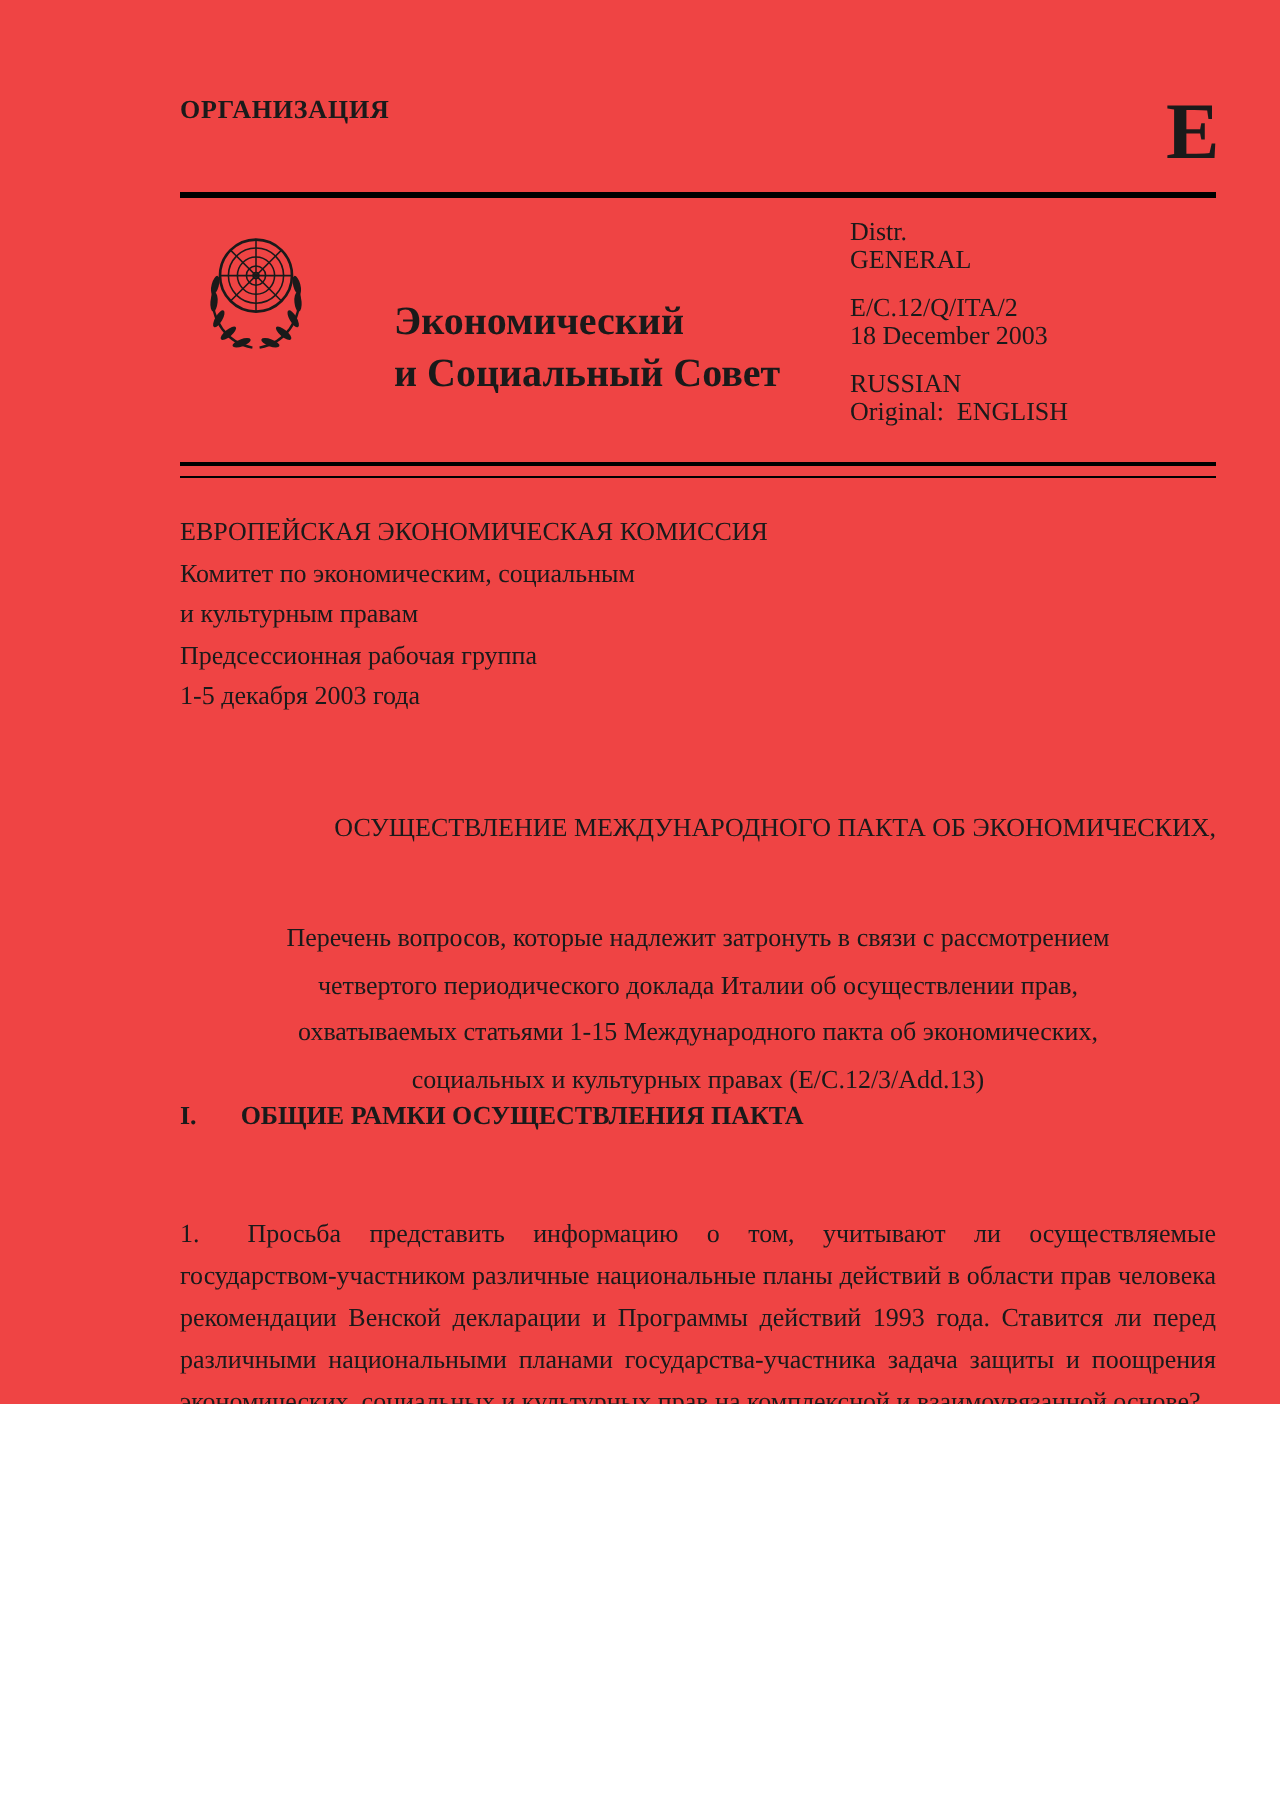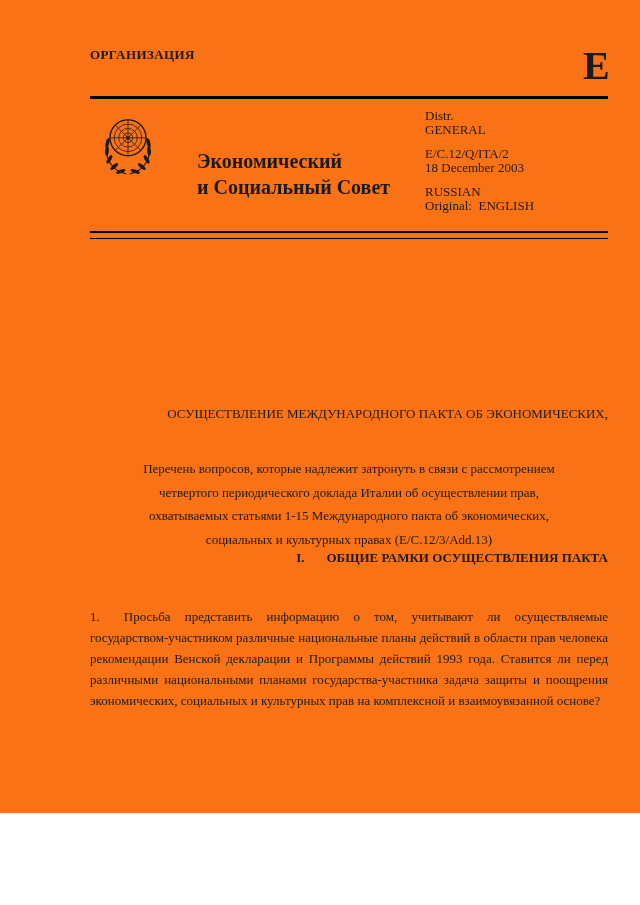--- a/index.html
+++ b/index.html
@@ -3,22 +3,22 @@
 <meta charset="utf-8">
 <style>
   html, body {
     margin: 0;
     padding: 0;
     background: #ffffff;
   }
   .page {
     position: relative;
     width: 640px;
-    height: 813px;
-    background: #f97316;
+    height: 702px;
+    background: #ef4444;
     font-family: "Liberation Serif", "DejaVu Serif", serif;
     color: #1a1a1a;
     overflow: hidden;
   }
   .org-block {
     position: absolute;
     left: 90px;
     top: 46px;
     font-size: 13px;
     font-weight: bold;
@@ -90,21 +90,21 @@
     width: 518px;
     text-align: center;
     font-size: 13px;
     line-height: 23.5px;
   }
   .section-heading {
     position: absolute;
     left: 90px;
     top: 550px;
     width: 518px;
-    text-align: right;
+    text-align: left;
     font-size: 13px;
     font-weight: bold;
   }
   .hgap  { display: inline-block; width: 22px; }
   .pgap  { display: inline-block; width: 24px; }
   .para {
     position: absolute;
     left: 90px;
     top: 582px;
     width: 518px;
@@ -180,20 +180,27 @@
     <div>E/C.12/Q/ITA/2</div>
     <div>18 December 2003</div>
     <div class="gap"></div>
     <div>RUSSIAN</div>
     <div>Original:  ENGLISH</div>
   </div>
 
   <div class="rule rule-mid"></div>
   <div class="rule rule-thin"></div>
 
+  <div class="session">
+    <div>ЕВРОПЕЙСКАЯ ЭКОНОМИЧЕСКАЯ КОМИССИЯ</div>
+    <div>Комитет по экономическим, социальным</div>
+    <div>и культурным правам</div>
+    <div>Предсессионная рабочая группа</div>
+    <div>1-5 декабря 2003 года</div>
+  </div>
 
   <div class="title-block">
     <div>ОСУЩЕСТВЛЕНИЕ МЕЖДУНАРОДНОГО ПАКТА ОБ ЭКОНОМИЧЕСКИХ,</div>
   </div>
 
   <div class="subtitle-block">
     <div>Перечень вопросов, которые надлежит затронуть в связи с рассмотрением</div>
     <div>четвертого периодического доклада Италии об осуществлении прав,</div>
     <div>охватываемых статьями 1-15 Международного пакта об экономических,</div>
     <div>социальных и культурных правах (E/C.12/3/Add.13)</div>

